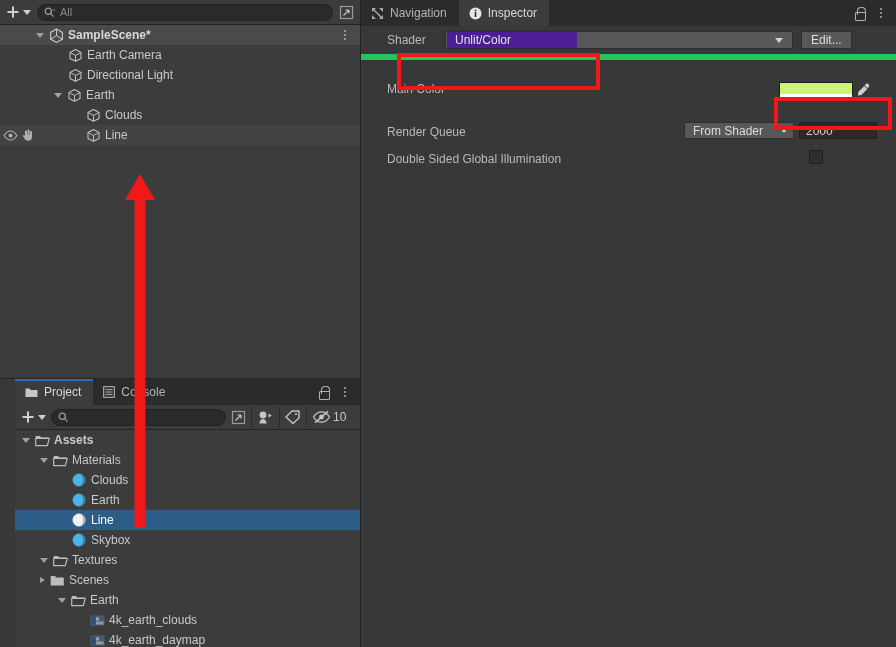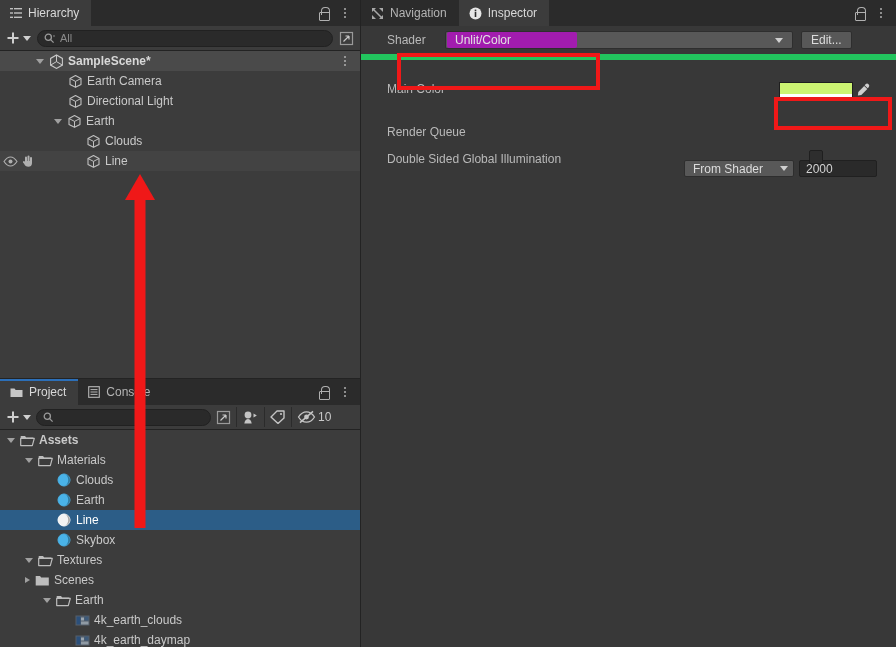--- a/index.html
+++ b/index.html
@@ -101,21 +101,21 @@
     font-size: 9px; line-height: 10px; text-align: center; color: #b0b0b0;
   }
   .shaderrow { height: 34px; display: flex; align-items: center; padding-left: 26px;
                border-bottom: 6px solid #22c55e; }
   .lbl { color: #b9b9b9; font-size: 12px; }
   .shader-drop {
     height: 18px; background: #585858; border: 1px solid #2e2e2e; border-radius: 2px;
     display: flex; align-items: center; position: relative; color: #d6d6d6;
   }
   .shader-inner {
-    height: 16px; background: #a21caf; border-radius: 2px; display: flex;
+    height: 16px; background: #4c1d95; border-radius: 2px; display: flex;
     align-items: center; padding: 0 8px; margin: 0 0 0 1px; font-size: 12px;
     color: #e2e2e2;
   }
   .caret {
     width: 0; height: 0; border-left: 4.5px solid transparent;
     border-right: 4.5px solid transparent; border-top: 5px solid #d0d0d0;
   }
   .editbtn {
     height: 18px; background: #585858; border: 1px solid #2e2e2e; border-radius: 2px;
     display: flex; align-items: center; padding: 0 9px; color: #dcdcdc; font-size: 12px;
@@ -147,43 +147,20 @@
   .divider-v { position: absolute; width: 1px; background: #232323; }
   .divider-h { position: absolute; height: 1px; background: #232323; }
 </style>
 </head>
 <body>
 
 <div id="root">
 
   <div class="panel" id="hierarchy-panel" style="left:0;top:0;width:360px;height:378px;">
 
-    <div class="tabbar">
-      <div class="tab active">
-        <span class="ico">
-          <svg width="12" height="12" viewBox="0 0 12 12">
-            <rect x="0" y="1" width="3" height="1.4" fill="#c0c0c0"></rect>
-            <rect x="4" y="1" width="8" height="1.4" fill="#c0c0c0"></rect>
-            <rect x="0" y="5.3" width="3" height="1.4" fill="#c0c0c0"></rect>
-            <rect x="4" y="5.3" width="8" height="1.4" fill="#c0c0c0"></rect>
-            <rect x="0" y="9.6" width="3" height="1.4" fill="#c0c0c0"></rect>
-            <rect x="4" y="9.6" width="8" height="1.4" fill="#c0c0c0"></rect>
-          </svg>
-        </span>
-        <span>Hierarchy</span>
-      </div>
-      <div class="tabbar-right">
-        <span class="ico lock"></span>
-        <span class="ico kebab">
-            <i></i>
-            <i></i>
-            <i></i>
-          </span>
-      </div>
-    </div>
 
     <div class="toolbar">
       <span class="plusbtn">
         <svg width="14" height="14" viewBox="0 0 14 14">
           <rect x="6" y="1.5" width="2" height="11" fill="#cfcfcf"></rect>
           <rect x="1.5" y="6" width="11" height="2" fill="#cfcfcf"></rect>
         </svg>
         <span class="caret" style="margin-left:1px;"></span>
       </span>
       <div class="searchfield">
@@ -297,21 +274,21 @@
             <svg width="15" height="15" viewBox="0 0 15 15">
               <path d="M7.5 1.6 L13 4.5 V10.4 L7.5 13.3 L2 10.4 V4.5 Z" fill="none" stroke="#c0c0c0" stroke-width="1.1" stroke-linejoin="round"></path>
               <path d="M2 4.5 L7.5 7.4 L13 4.5 M7.5 7.4 V13.3" fill="none" stroke="#c0c0c0" stroke-width="1"></path>
             </svg>
           </span>
           <span>Line</span>
         </div>
       </div>
   </div>
 
-  <div class="panel" id="project-panel" style="left:0;top:379px;width:360px;height:268px;">
+  <div class="panel" id="project-panel" style="left:0;top:379px;width:360px;height:268px;padding-left:15px;">
 
     <div class="tabbar">
       <div class="tab active blue-top">
         <span class="ico">
           <svg width="13" height="11" viewBox="0 0 13 11">
             <path d="M0.5 1.5 h4 l1.2 1.4 h6.8 v7 h-12 z" fill="#c6c6c6"></path>
           </svg>
         </span>
         <span>Project</span>
       </div>
@@ -585,21 +562,21 @@
           <svg width="16" height="16" viewBox="0 0 16 16">
             <path d="M9.6 2.2 a2.2 2.2 0 0 1 3.1 3.1 l-1 1 l-3.1 -3.1 z" fill="#cfcfcf"></path>
             <path d="M8.2 3.9 l3.1 3.1 l-6 6 l-3.4 0.4 l0.4 -3.4 z" fill="#cfcfcf"></path>
           </svg>
         </span>
       </div>
 
       <div class="proprow" style="left:26px;top:96px;height:20px;justify-content:center;">
         <span class="lbl">Render Queue</span>
       </div>
-      <div style="position:absolute;left:323px;top:96px;display:flex;gap:5px;margin-top:38px;">
+      <div style="position:absolute;left:323px;top:96px;display:flex;gap:5px;">
         <div class="minidrop" style="width:110px;">
           <span>From Shader</span>
           <span class="caret"></span>
         </div>
         <div class="numfield" style="width:78px;">2000</div>
       </div>
 
       <div class="proprow" style="left:26px;top:123px;height:20px;">
         <span class="lbl">Double Sided Global Illumination</span>
       </div>

